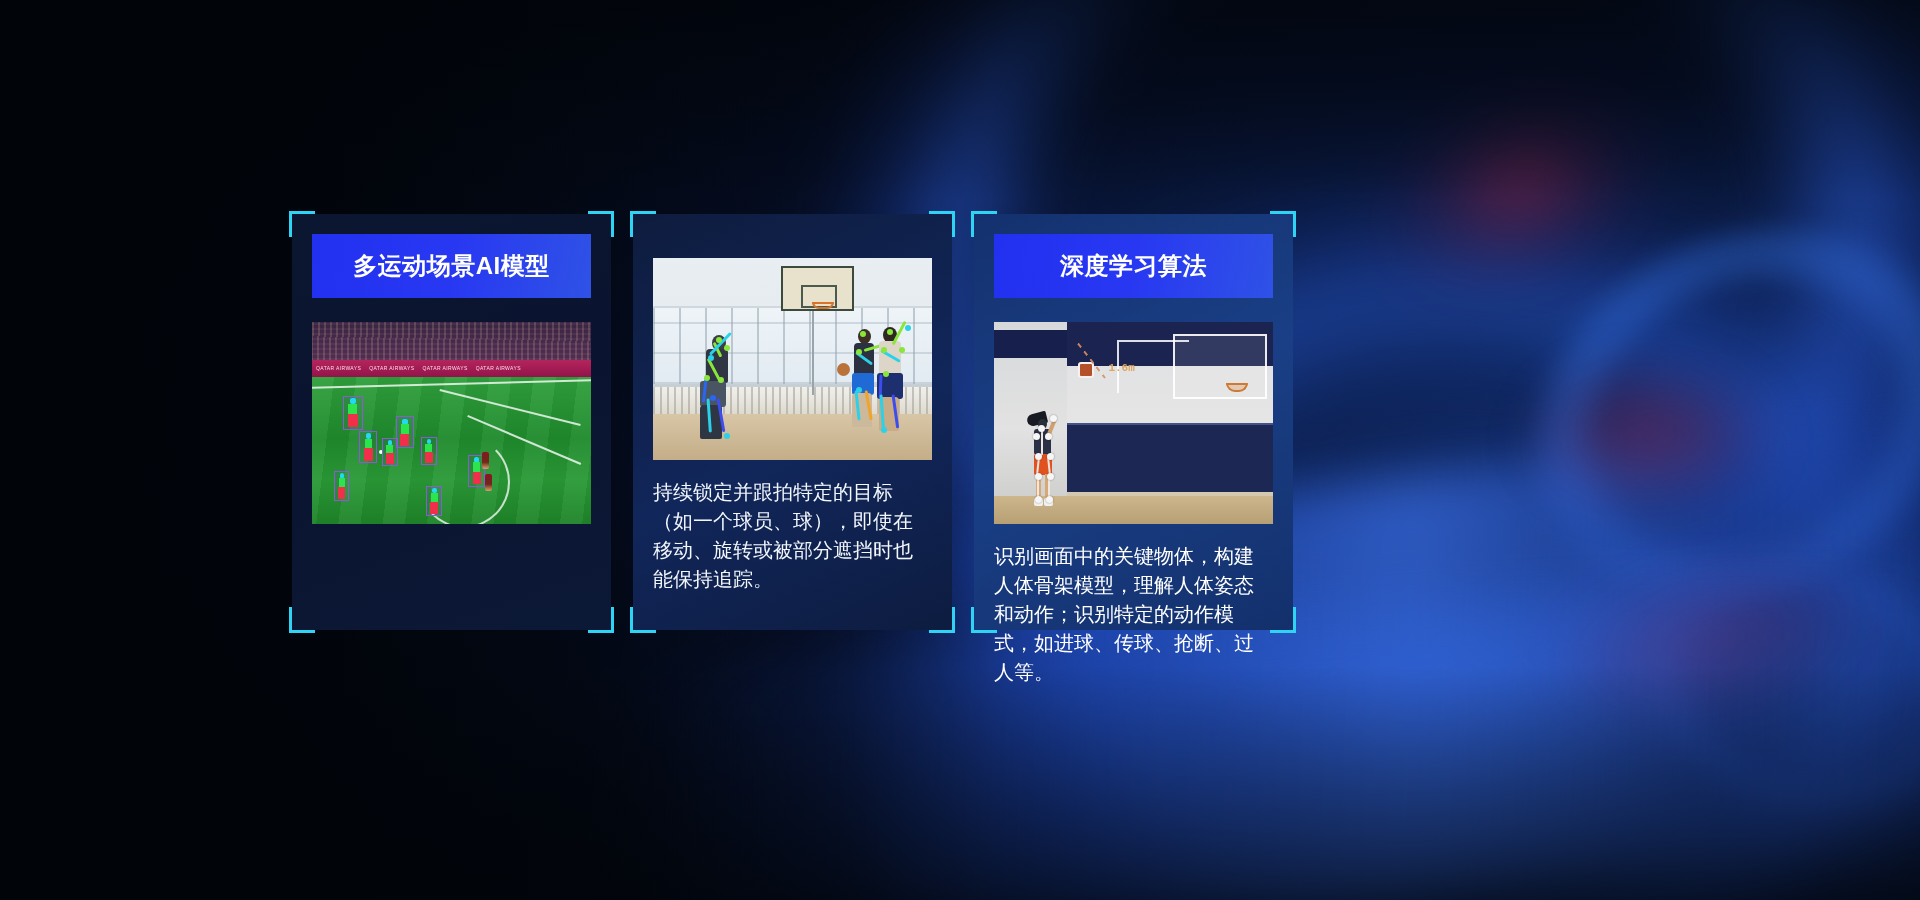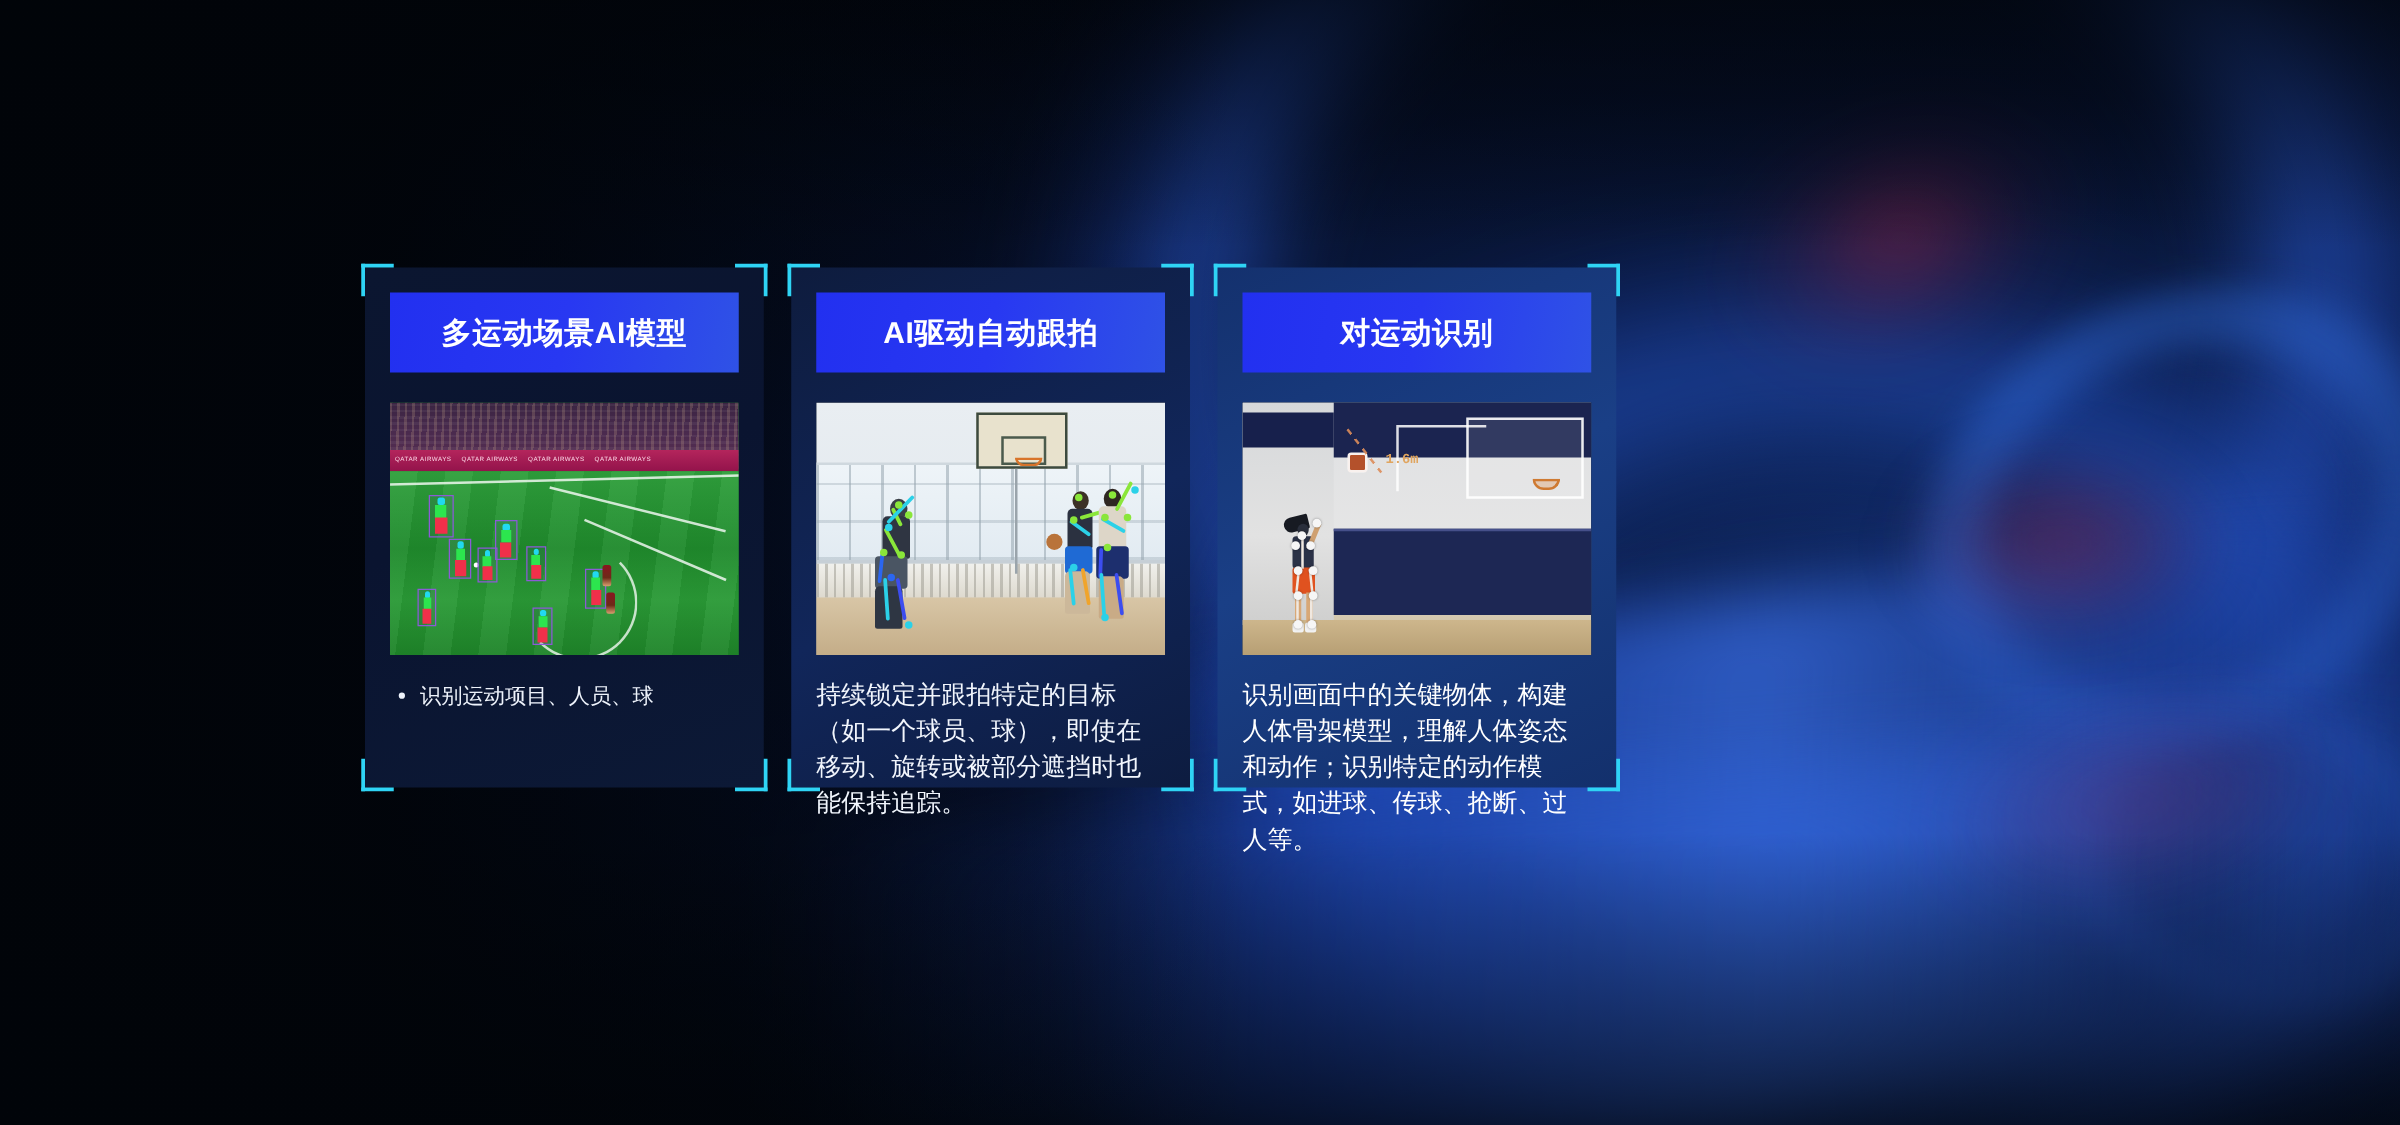--- a/index.html
+++ b/index.html
@@ -476,34 +476,30 @@
                 <i class="sk-leg"></i>
             </div>
             <div class="opp" style="left:61%; top:51%;"></div>
             <div class="opp" style="left:62%; top:66%;"></div>
           </div>
         </div>
       </div>
 
       <div class="card-body">
         <ul class="bullets">
-          <li>识别运动项目、人员、球</li>
         </ul>
       </div>
     </div>
 
     <div class="card card-2">
       <span class="corner tl"></span>
       <span class="corner tr"></span>
       <span class="corner bl"></span>
       <span class="corner br"></span>
 
-      <div class="card-header">
-        <span class="title">AI驱动自动跟拍</span>
-      </div>
 
       <div class="card-media">
         <div class="gym">
           <div class="win"></div>
           <div class="rad"></div>
           <div class="floor"></div>
           <div class="board-back"></div>
           <div class="pole"></div>
           <div class="rim"></div>
 
@@ -569,21 +565,21 @@
       </div>
     </div>
 
     <div class="card card-3">
       <span class="corner tl"></span>
       <span class="corner tr"></span>
       <span class="corner bl"></span>
       <span class="corner br"></span>
 
       <div class="card-header">
-        <span class="title">对运动识别</span>
+        <span class="title">深度学习算法</span>
       </div>
 
       <div class="card-media">
         <div class="court">
           <div class="wall-l"></div>
           <div class="navy-top2"></div>
           <div class="navy-top" style="left:0; width:26%;"></div>
           <div class="navy-pad"></div>
           <div class="floor2"></div>
 

